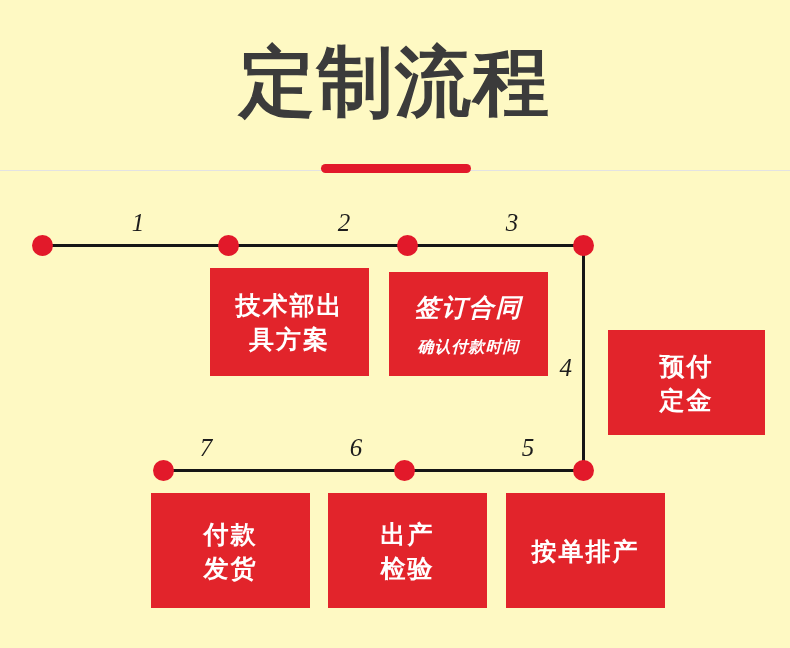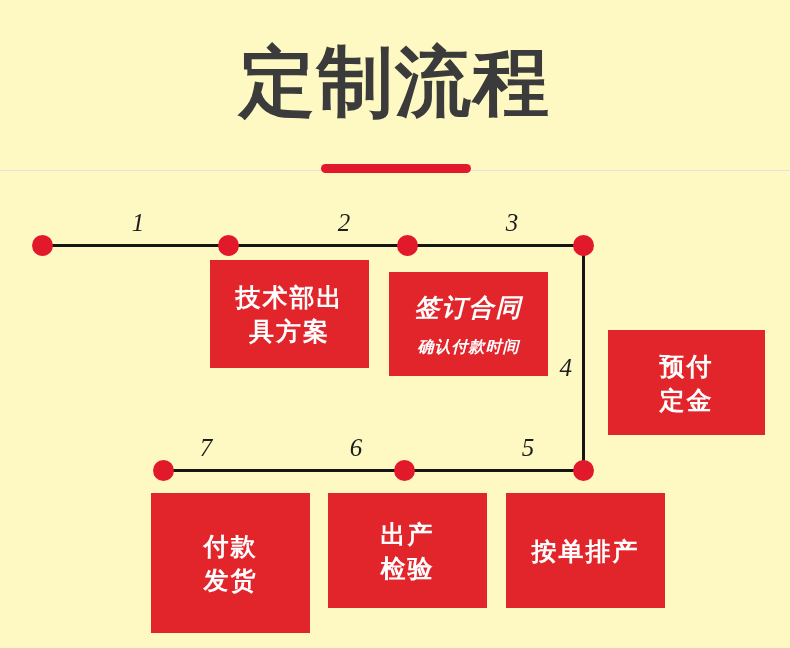--- a/index.html
+++ b/index.html
@@ -149,21 +149,21 @@
 
     <div class="step-num" style="left:138px; top:45px;">1</div>
     <div class="step-num" style="left:344px; top:45px;">2</div>
     <div class="step-num" style="left:512px; top:45px;">3</div>
     <div class="step-num side" style="left:572px; top:177px;">4</div>
     <div class="step-num" style="left:528px; top:270px;">5</div>
     <div class="step-num" style="left:356px; top:270px;">6</div>
     <div class="step-num" style="left:206px; top:270px;">7</div>
 
 
-    <div class="node" style="left:210px; top:70px; width:159px; height:108px;">
+    <div class="node" style="left:210px; top:78px; width:159px; height:108px;">
       <div class="line">技术部出</div>
       <div class="line">具方案</div>
     </div>
 
     <div class="node" style="left:389px; top:82px; width:159px; height:104px;font-style:italic;">
       <div class="line">签订合同</div>
       <div class="sub">确认付款时间</div>
     </div>
 
     <div class="node" style="left:608px; top:140px; width:157px; height:105px;">
@@ -173,19 +173,19 @@
 
     <div class="node" style="left:506px; top:303px; width:159px; height:115px;">
       <div class="line">按单排产</div>
     </div>
 
     <div class="node" style="left:328px; top:303px; width:159px; height:115px;">
       <div class="line">出产</div>
       <div class="line">检验</div>
     </div>
 
-    <div class="node" style="left:151px; top:303px; width:159px; height:140px;">
+    <div class="node" style="left:151px; top:303px; width:159px; height:115px;">
       <div class="line">付款</div>
       <div class="line">发货</div>
     </div>
 
   </div>
 </div>
 
 </body></html>

